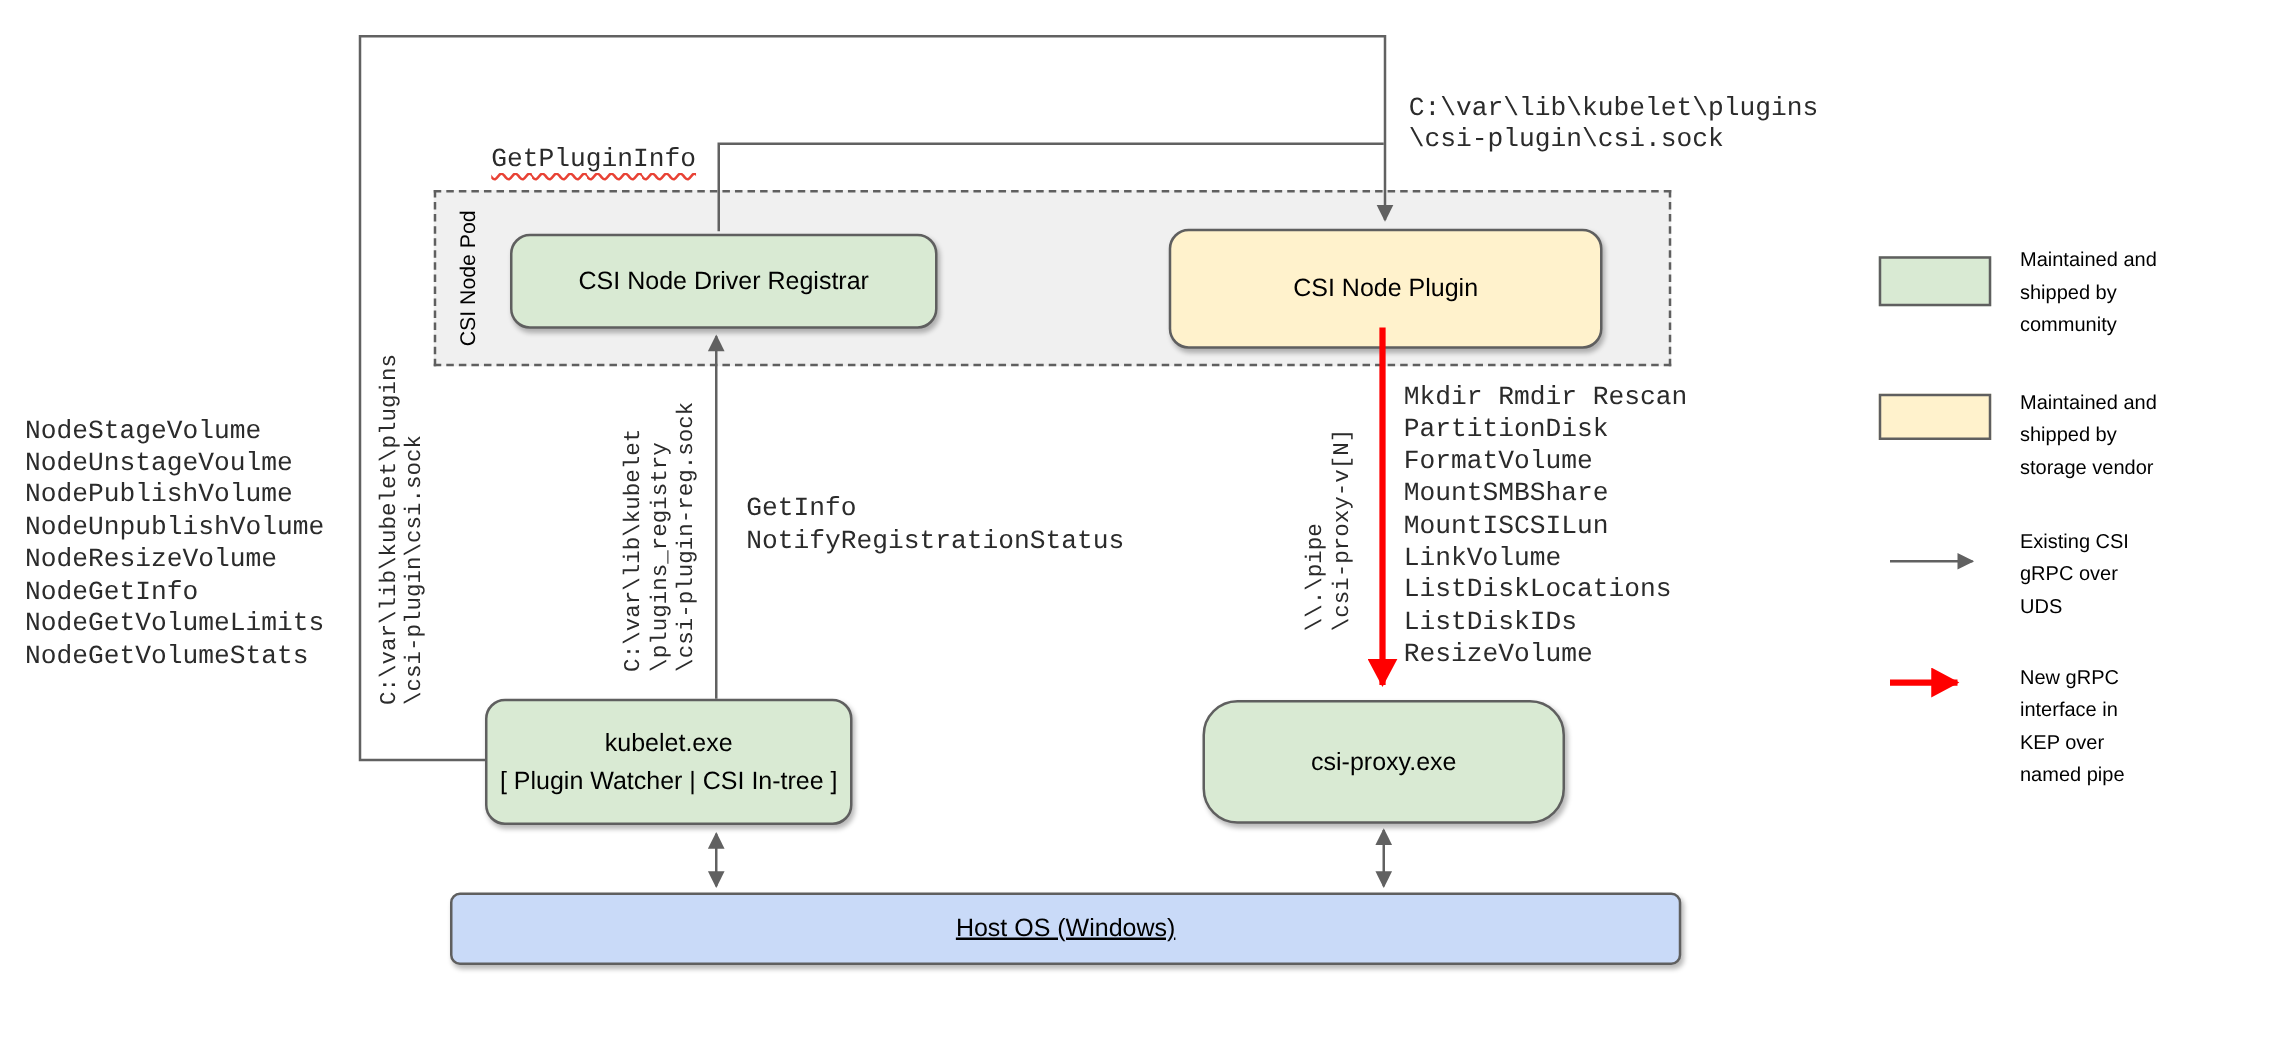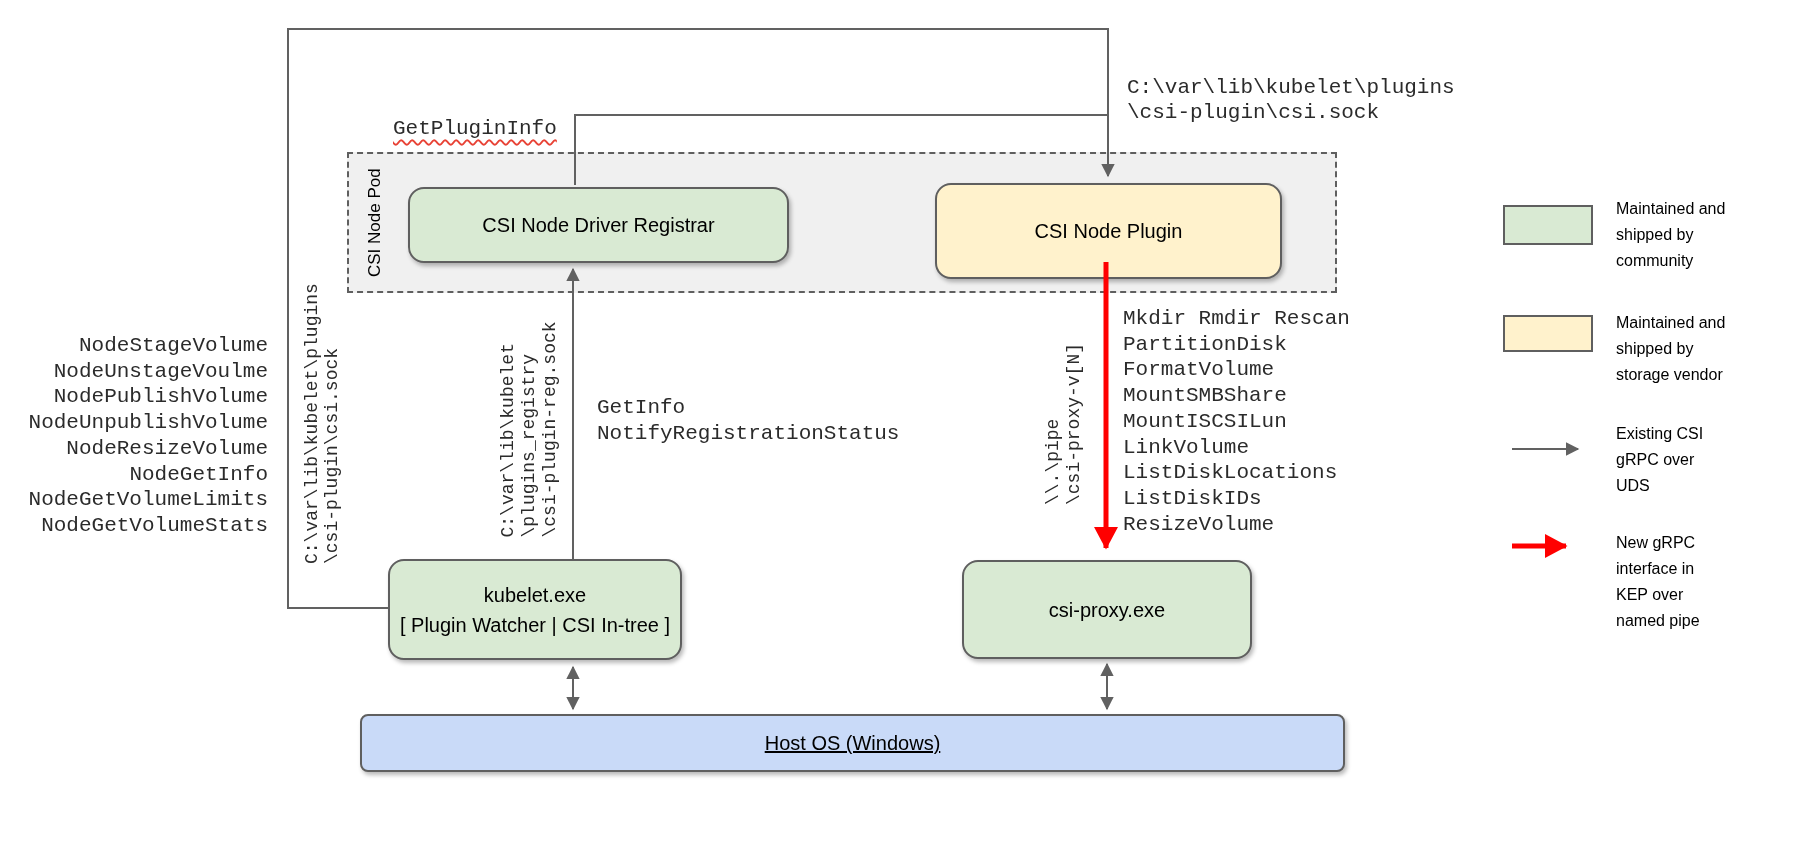--- a/index.html
+++ b/index.html
@@ -80,37 +80,37 @@
   }
 </style>
 </head>
 <body>
 
 <div id="canvas">
 
   <div class="pod"></div>
   <div class="rot" style="left:320px; top:212px; width:110px; height:20px; font-family:'Liberation Sans', sans-serif; font-size:17px; color:#000;">CSI Node Pod</div>
 
-  <div class="box" style="left:408px; top:187px; width:381px; height:76px; background:#d9ead3;">CSI Node Driver Registrar</div>
+  <div class="box" style="left:408px; top:187px; width:342px; height:76px; background:#d9ead3;">CSI Node Driver Registrar</div>
 
   <div class="box" style="left:935px; top:183px; width:347px; height:96px; background:#fff2cc;">CSI Node Plugin</div>
 
   <div class="box" style="left:388px; top:559px; width:294px; height:101px; background:#d9ead3;">kubelet.exe
 [ Plugin Watcher | CSI In-tree ]</div>
 
-  <div class="box" style="left:962px; top:560px; width:290px; height:99px; background:#d9ead3;">csi-proxy.exe</div>
+  <div class="box" style="left:962px; top:560px; width:290px; height:99px; background:#d9ead3;border-radius:28px;">csi-proxy.exe</div>
 
   <div class="box" style="left:360px; top:714px; width:985px; height:58px; background:#c9daf8; border-radius:8px;text-decoration:underline;">Host OS (Windows)</div>
 
   <div class="mono squiggle" style="left:393px; top:116px;">GetPluginInfo</div>
 
   <div class="mono" style="left:1127px; top:75px; line-height:25px;">C:\var\lib\kubelet\plugins
 \csi-plugin\csi.sock</div>
 
-  <div class="mono" style="left:20px; top:333px; width:248px; text-align:right;">NodeStageVolume
+  <div class="mono" style="left:20px; top:333px; width:248px; text-align:left;">NodeStageVolume
 NodeUnstageVoulme
 NodePublishVolume
 NodeUnpublishVolume
 NodeResizeVolume
 NodeGetInfo
 NodeGetVolumeLimits
 NodeGetVolumeStats</div>
 
   <div class="mono" style="left:1123px; top:306px;">Mkdir Rmdir Rescan
 PartitionDisk

